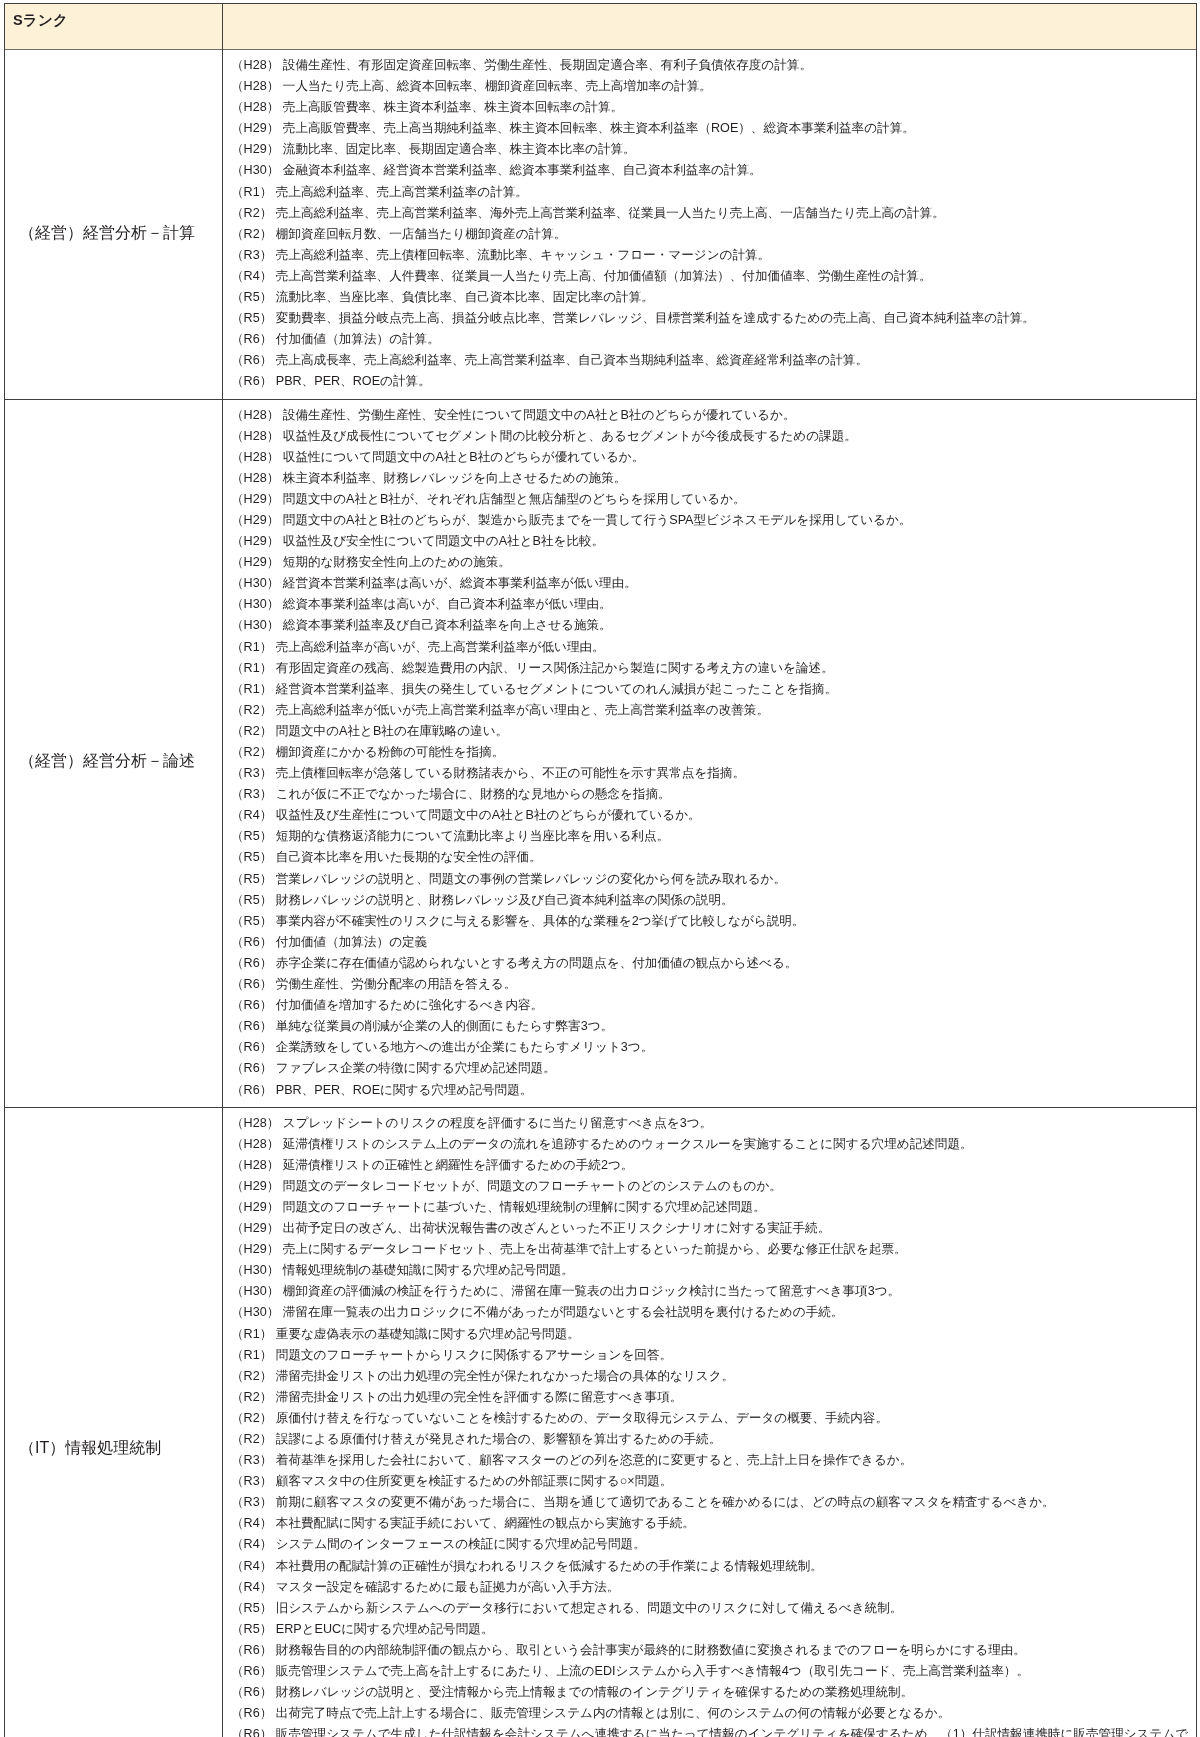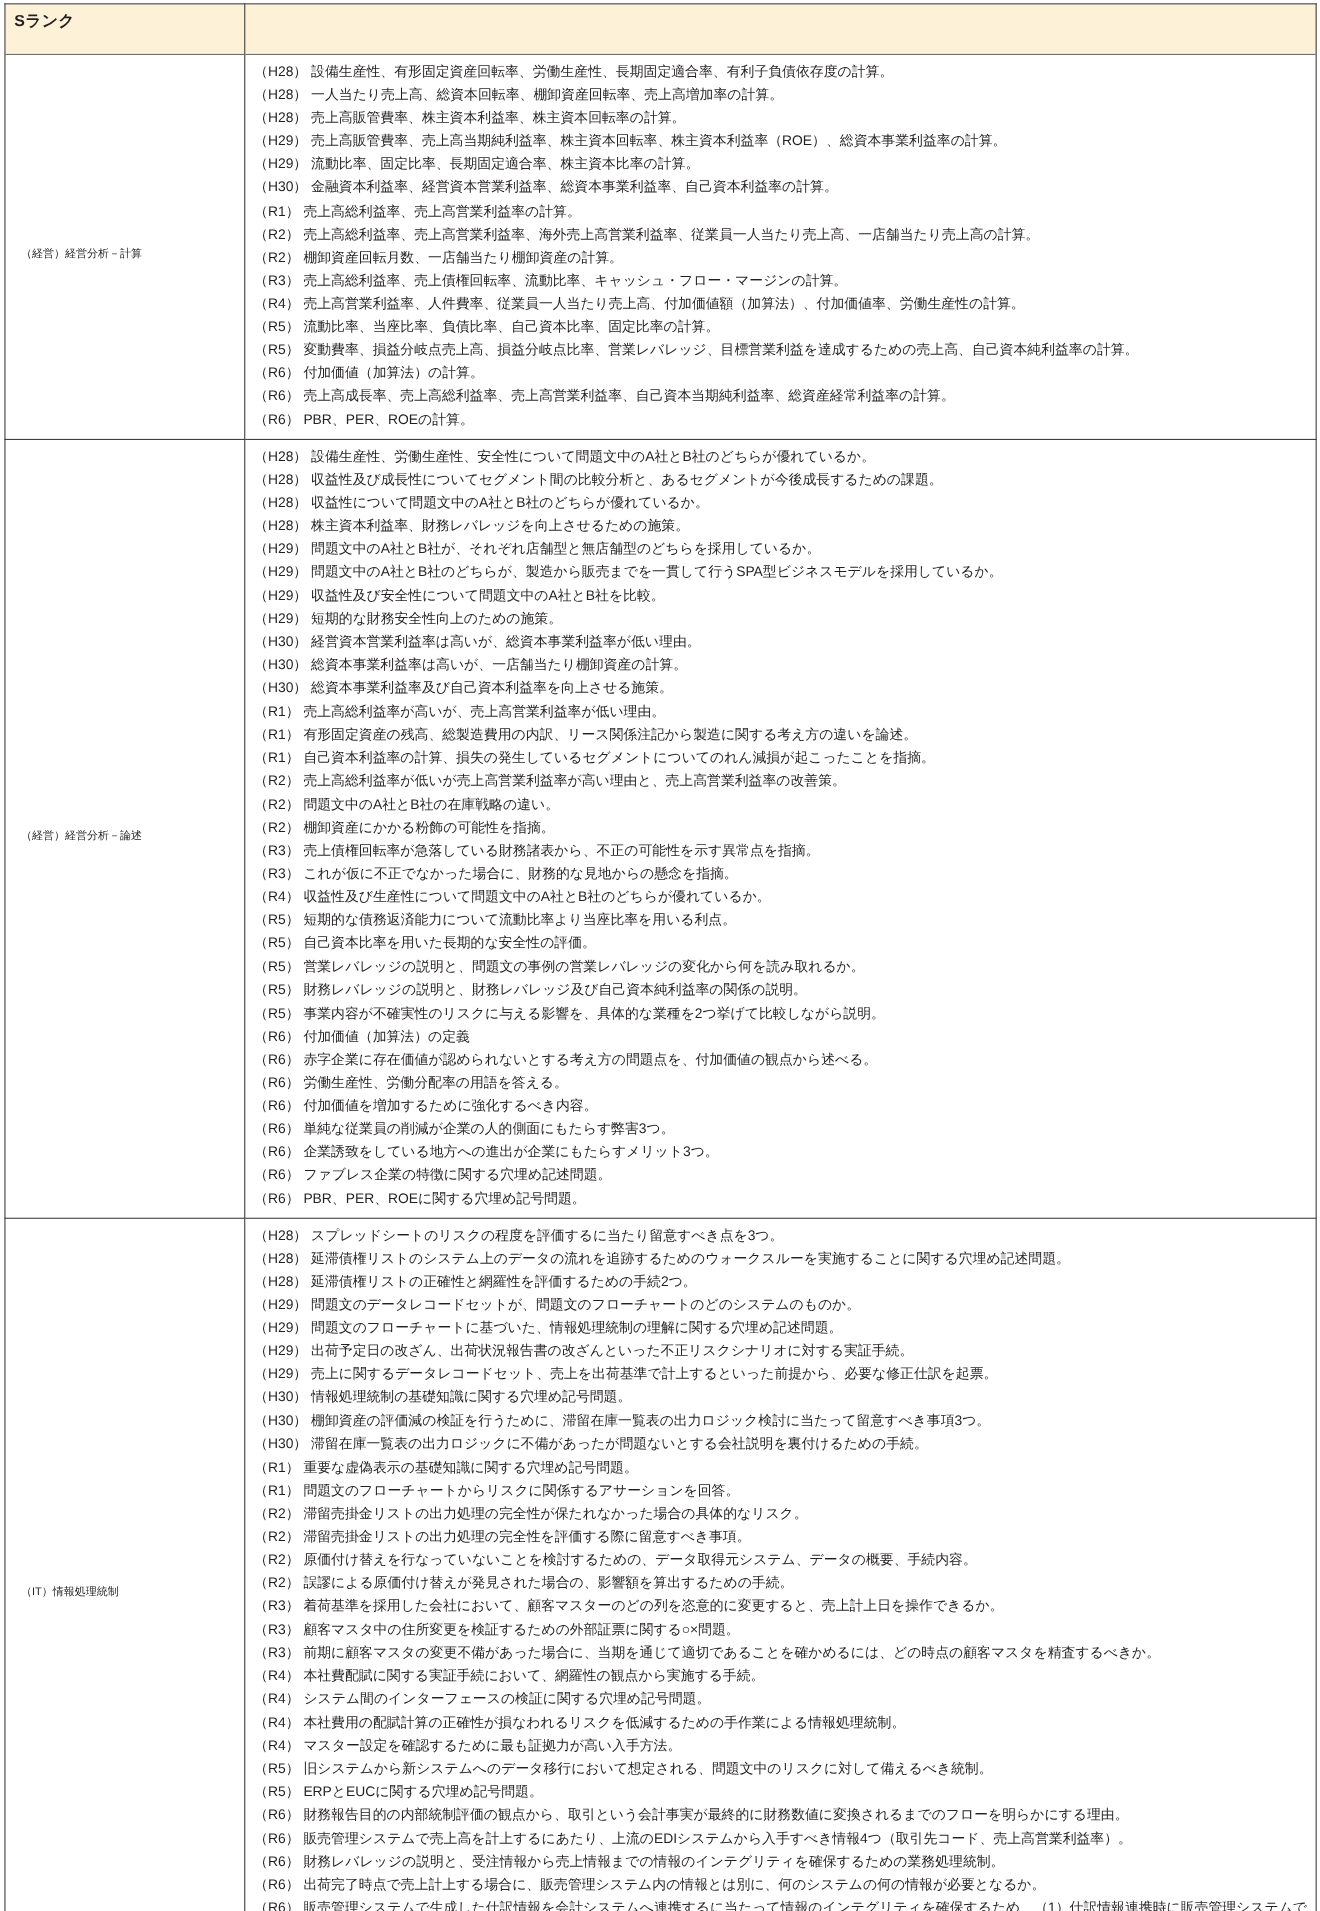--- a/index.html
+++ b/index.html
@@ -44,21 +44,21 @@
     font-weight: bold;
     letter-spacing: .2px;
     line-height: 1.1;
   }
 
   td.label-cell {
     border: 1.5px solid #3f3f3f;
     border-top: 1px solid #6f6f6f;
     vertical-align: middle;
     padding: 20px 10px 4px 14px;
-    font-size: 10px;
+    font-size: 16px;
     line-height: 1.45;
   }
   td.body-cell {
     border: 1.5px solid #3f3f3f;
     border-top: 1px solid #6f6f6f;
     border-left: 1px solid #7a7a7a;
     vertical-align: top;
     padding: 5px 6px 6px 8px;
     font-size: 12.6px;
     line-height: 1.02;
@@ -129,25 +129,25 @@
             <ul class="items">
               <li><span class="yr">（H28）</span> <span class="txt">設備生産性、労働生産性、安全性について問題文中のA社とB社のどちらが優れているか。</span></li>
               <li><span class="yr">（H28）</span> <span class="txt">収益性及び成長性についてセグメント間の比較分析と、あるセグメントが今後成長するための課題。</span></li>
               <li><span class="yr">（H28）</span> <span class="txt">収益性について問題文中のA社とB社のどちらが優れているか。</span></li>
               <li><span class="yr">（H28）</span> <span class="txt">株主資本利益率、財務レバレッジを向上させるための施策。</span></li>
               <li><span class="yr">（H29）</span> <span class="txt">問題文中のA社とB社が、それぞれ店舗型と無店舗型のどちらを採用しているか。</span></li>
               <li><span class="yr">（H29）</span> <span class="txt">問題文中のA社とB社のどちらが、製造から販売までを一貫して行うSPA型ビジネスモデルを採用しているか。</span></li>
               <li><span class="yr">（H29）</span> <span class="txt">収益性及び安全性について問題文中のA社とB社を比較。</span></li>
               <li><span class="yr">（H29）</span> <span class="txt">短期的な財務安全性向上のための施策。</span></li>
               <li><span class="yr">（H30）</span> <span class="txt">経営資本営業利益率は高いが、総資本事業利益率が低い理由。</span></li>
-              <li><span class="yr">（H30）</span> <span class="txt">総資本事業利益率は高いが、一店舗当たり棚卸資産の計算。</span></li>
+              <li><span class="yr">（H30）</span> <span class="txt">総資本事業利益率は高いが、自己資本利益率が低い理由。</span></li>
               <li><span class="yr">（H30）</span> <span class="txt">総資本事業利益率及び自己資本利益率を向上させる施策。</span></li>
               <li><span class="yr">（R1）</span> <span class="txt">売上高総利益率が高いが、売上高営業利益率が低い理由。</span></li>
               <li><span class="yr">（R1）</span> <span class="txt">有形固定資産の残高、総製造費用の内訳、リース関係注記から製造に関する考え方の違いを論述。</span></li>
-              <li><span class="yr">（R1）</span> <span class="txt">自己資本利益率の計算、損失の発生しているセグメントについてのれん減損が起こったことを指摘。</span></li>
+              <li><span class="yr">（R1）</span> <span class="txt">経営資本営業利益率、損失の発生しているセグメントについてのれん減損が起こったことを指摘。</span></li>
               <li><span class="yr">（R2）</span> <span class="txt">売上高総利益率が低いが売上高営業利益率が高い理由と、売上高営業利益率の改善策。</span></li>
               <li><span class="yr">（R2）</span> <span class="txt">問題文中のA社とB社の在庫戦略の違い。</span></li>
               <li><span class="yr">（R2）</span> <span class="txt">棚卸資産にかかる粉飾の可能性を指摘。</span></li>
               <li><span class="yr">（R3）</span> <span class="txt">売上債権回転率が急落している財務諸表から、不正の可能性を示す異常点を指摘。</span></li>
               <li><span class="yr">（R3）</span> <span class="txt">これが仮に不正でなかった場合に、財務的な見地からの懸念を指摘。</span></li>
               <li><span class="yr">（R4）</span> <span class="txt">収益性及び生産性について問題文中のA社とB社のどちらが優れているか。</span></li>
               <li><span class="yr">（R5）</span> <span class="txt">短期的な債務返済能力について流動比率より当座比率を用いる利点。</span></li>
               <li><span class="yr">（R5）</span> <span class="txt">自己資本比率を用いた長期的な安全性の評価。</span></li>
               <li><span class="yr">（R5）</span> <span class="txt">営業レバレッジの説明と、問題文の事例の営業レバレッジの変化から何を読み取れるか。</span></li>
               <li><span class="yr">（R5）</span> <span class="txt">財務レバレッジの説明と、財務レバレッジ及び自己資本純利益率の関係の説明。</span></li>

